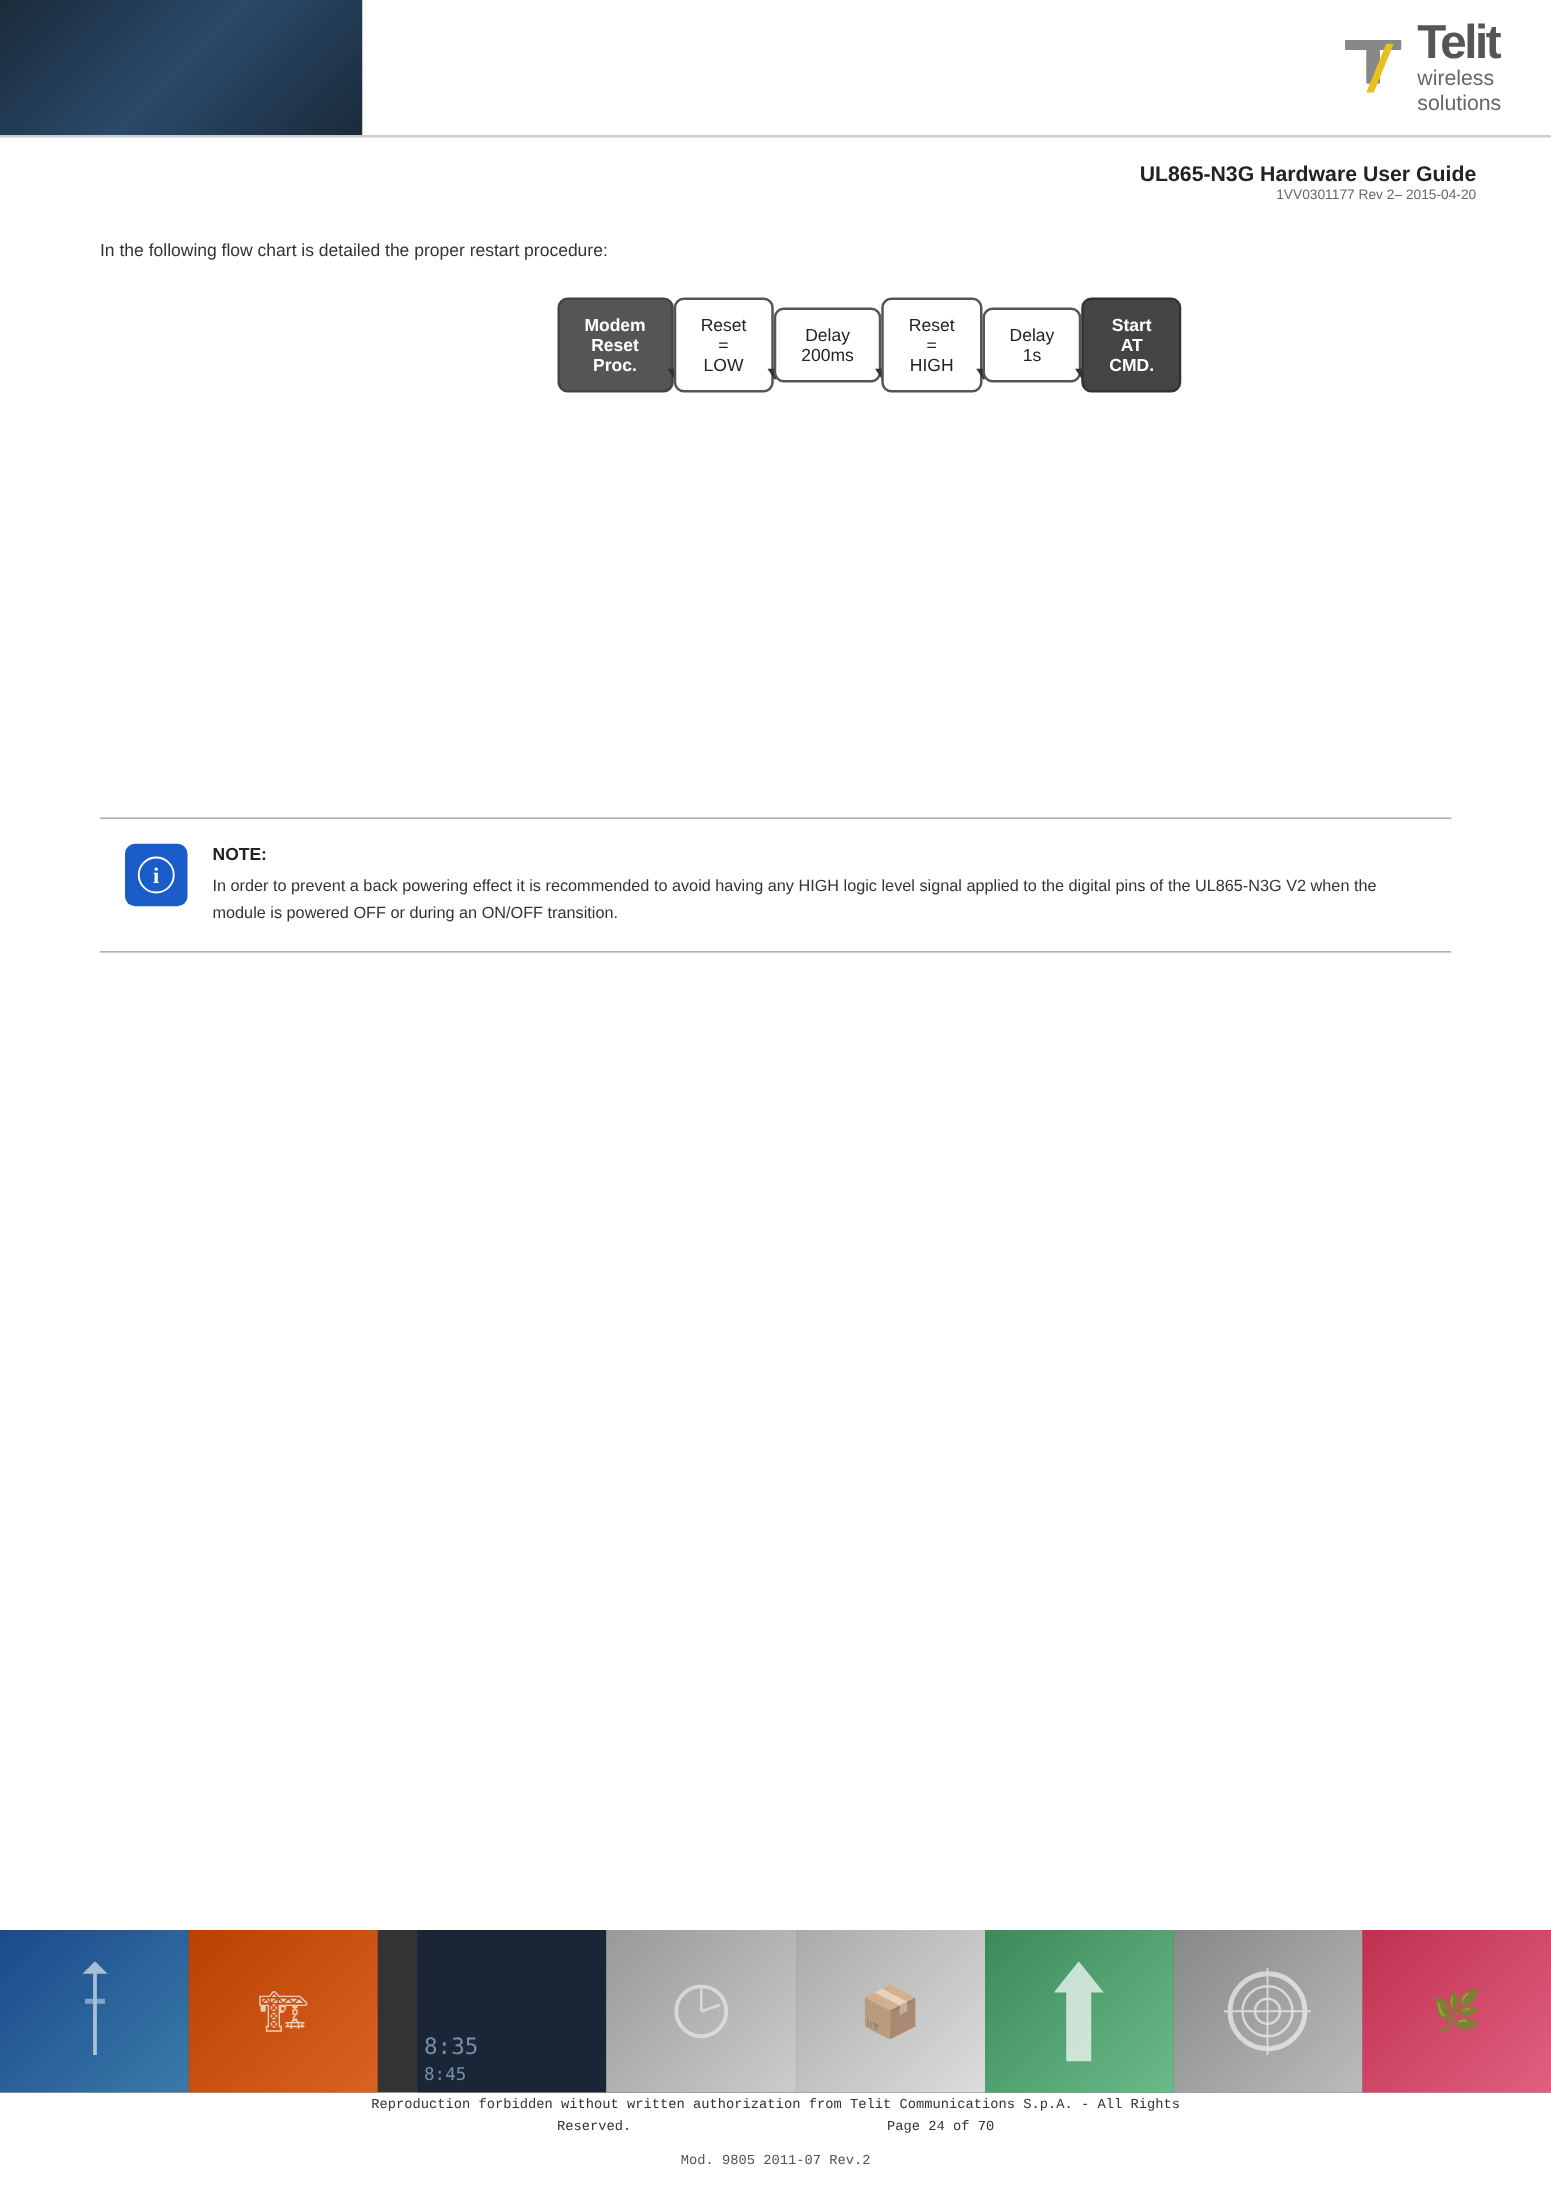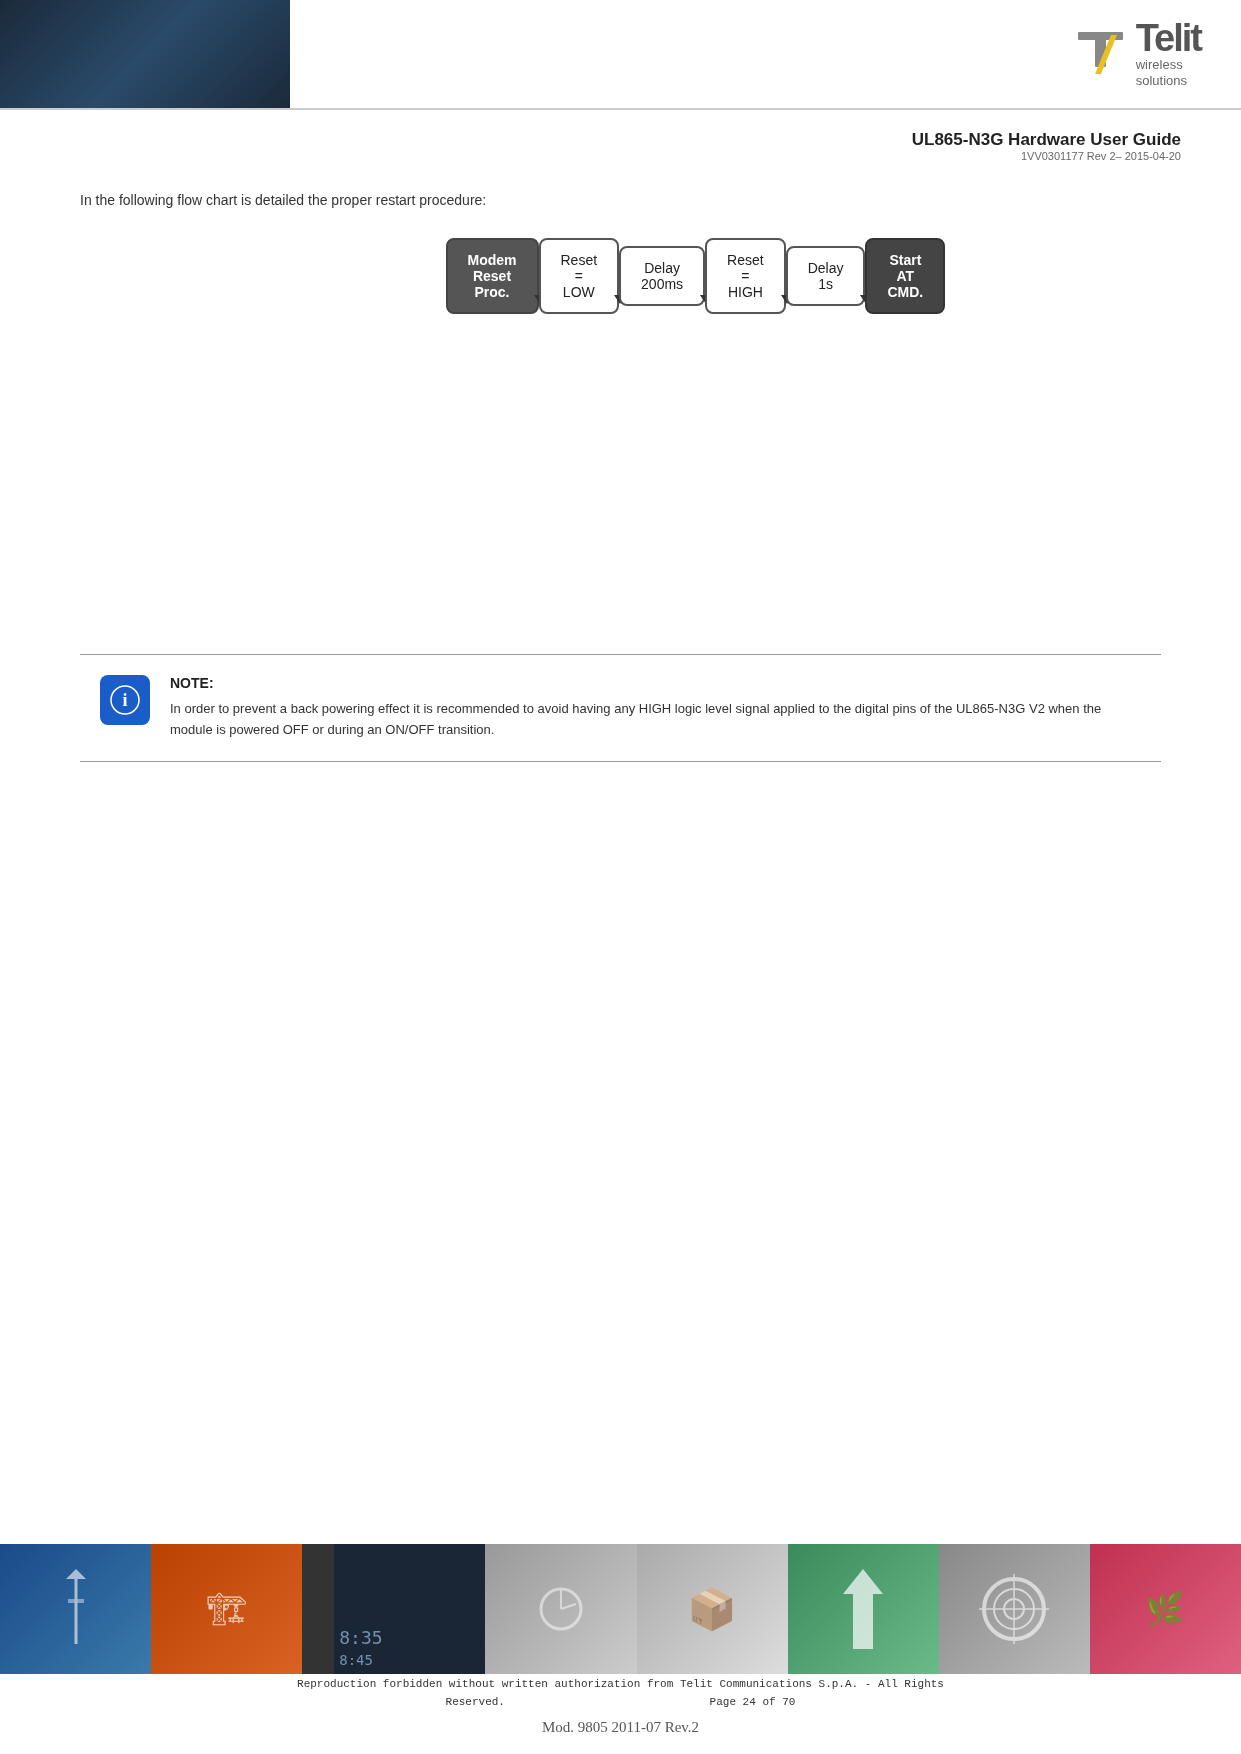--- a/index.html
+++ b/index.html
@@ -192,21 +192,21 @@
           <svg width="55" height="55" viewBox="0 0 55 55">
 
             <rect x="5" y="5" width="45" height="8" fill="#888" rx="1"></rect>
             <rect x="22" y="5" width="11" height="35" fill="#888" rx="1"></rect>
 
             <polygon points="38,8 44,8 28,47 22,47" fill="#e8c020"></polygon>
           </svg>
         </div>
         <div>
           <div style="font-size:38px; font-weight:900; color:#555; letter-spacing:-2px; line-height:1;">Telit</div>
-          <div style="font-size:13px; color:#666; line-height:1.2;">
+          <div style="font-size:17px; color:#666; line-height:1.2;">
             <span>wireless</span><br>
             <span>solutions</span>
           </div>
         </div>
       </div>
     </div>
   </div>
 </div>
 
 <div class="doc-title-area">
@@ -334,14 +334,14 @@
 
 <div style="position:absolute; bottom:42px; left:0; width:100%; text-align:center;">
   <div style="font-family:'Courier New',monospace; font-size:11px; color:#333; line-height:1.7;">
     <span>Reproduction forbidden without written authorization from Telit Communications S.p.A. - All Rights</span><br>
     <span>Reserved.</span>
     &nbsp;&nbsp;&nbsp;&nbsp;&nbsp;&nbsp;&nbsp;&nbsp;&nbsp;&nbsp;&nbsp;&nbsp;&nbsp;&nbsp;&nbsp;&nbsp;&nbsp;&nbsp;&nbsp;&nbsp;&nbsp;&nbsp;&nbsp;&nbsp;&nbsp;&nbsp;&nbsp;&nbsp;&nbsp;
     <span>Page 24 of 70</span>
   </div>
 </div>
 <div style="position:absolute; bottom:18px; left:0; width:100%; text-align:center;">
-  <span style="font-family:Liberation Serif, serif; font-size:15px; color:#555;">Mod. 9805 2011-07 Rev.2</span>
+  <span style="font-family:Liberation Mono, monospace; font-size:11px; color:#555;">Mod. 9805 2011-07 Rev.2</span>
 </div>
 
 </body></html>

